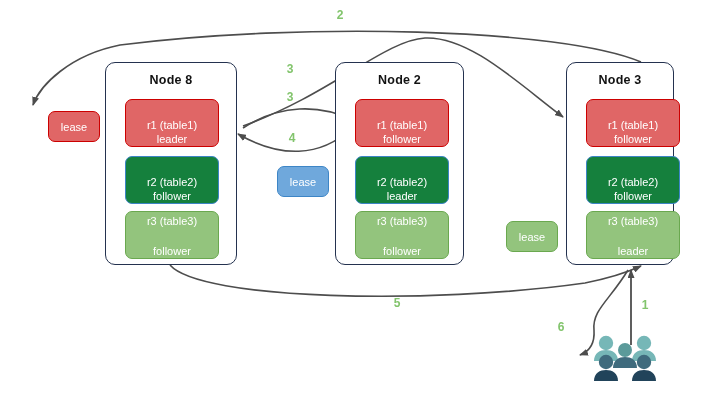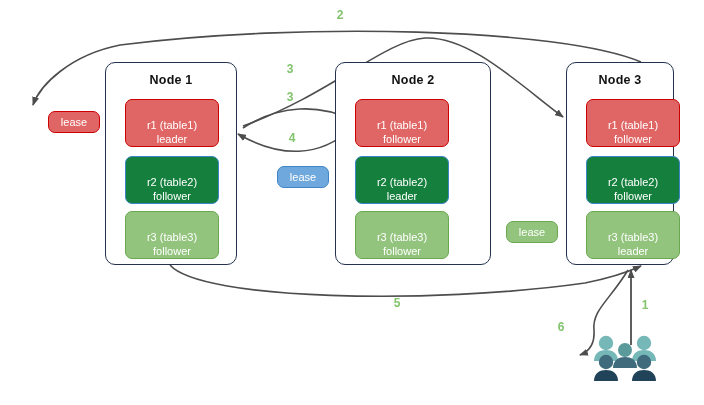--- a/index.html
+++ b/index.html
@@ -55,32 +55,32 @@
     align-items: center;
     justify-content: flex-end;
     font-size: 11px;
     line-height: 14px;
     color: #ffffff;
     text-align: center;
   }
   .replica .rl { display: block; }
   .rep-red   { background: #e06666; border: 1.5px solid #cc0000; }
   .rep-blue  { background: #15803d; border: 1.5px solid #3d85c6; }
-  .rep-green { background: #93c47d; border: 1.5px solid #6aa84f; }
+  .rep-green { background: #93c47d; border: 1.5px solid #6aa84f; gap: 16px; }
 
   .lease {
     position: absolute;
     border-radius: 7px;
     box-sizing: border-box;
     display: flex;
     align-items: center;
     justify-content: center;
     font-size: 11px;
     color: #ffffff;
-    height: 22px;
+    height: 31px;
     width: 52px;
   }
   .lease-red   { background: #e06666; border: 1.5px solid #cc0000; }
   .lease-blue  { background: #6fa8dc; border: 1.5px solid #3d85c6; }
   .lease-green { background: #93c47d; border: 1.5px solid #6aa84f; }
 
   .step-label {
     position: absolute;
     font-size: 12px;
     font-weight: bold;
@@ -113,36 +113,36 @@
     <path d="M 352,128 C 320,158 280,158 238,134" fill="none" stroke="#4d4d4d" stroke-width="1.6" marker-end="url(#arrowhead)"></path>
 
     <path d="M 170,265 C 200,300 430,305 585,283 C 610,278 628,272 641,266" fill="none" stroke="#4d4d4d" stroke-width="1.6" marker-end="url(#arrowhead)"></path>
 
     <path d="M 631,345 L 631,270" fill="none" stroke="#4d4d4d" stroke-width="1.8" marker-end="url(#arrowhead)"></path>
 
     <path d="M 628,270 C 610,300 592,310 594,330 C 595,345 588,352 580,355" fill="none" stroke="#4d4d4d" stroke-width="1.6" marker-end="url(#arrowhead)"></path>
   </svg>
 
   <div class="node-box" style="left:105px; top:62px; width:132px; height:203px;">
-    <div class="node-title">Node 1</div>
+    <div class="node-title">Node 8</div>
     <div class="replica rep-red" style="top:36px;">
       <span class="rl">r1 (table1)</span>
       <span class="rl">leader</span>
     </div>
     <div class="replica rep-blue" style="top:93px;">
       <span class="rl">r2 (table2)</span>
       <span class="rl">follower</span>
     </div>
     <div class="replica rep-green" style="top:148px;">
       <span class="rl">r3 (table3)</span>
       <span class="rl">follower</span>
     </div>
   </div>
 
-  <div class="node-box" style="left:335px; top:62px; width:156px; height:203px;">
+  <div class="node-box" style="left:335px; top:62px; width:129px; height:203px;">
     <div class="node-title">Node 2</div>
     <div class="replica rep-red" style="top:36px;">
       <span class="rl">r1 (table1)</span>
       <span class="rl">follower</span>
     </div>
     <div class="replica rep-blue" style="top:93px;">
       <span class="rl">r2 (table2)</span>
       <span class="rl">leader</span>
     </div>
     <div class="replica rep-green" style="top:148px;">

